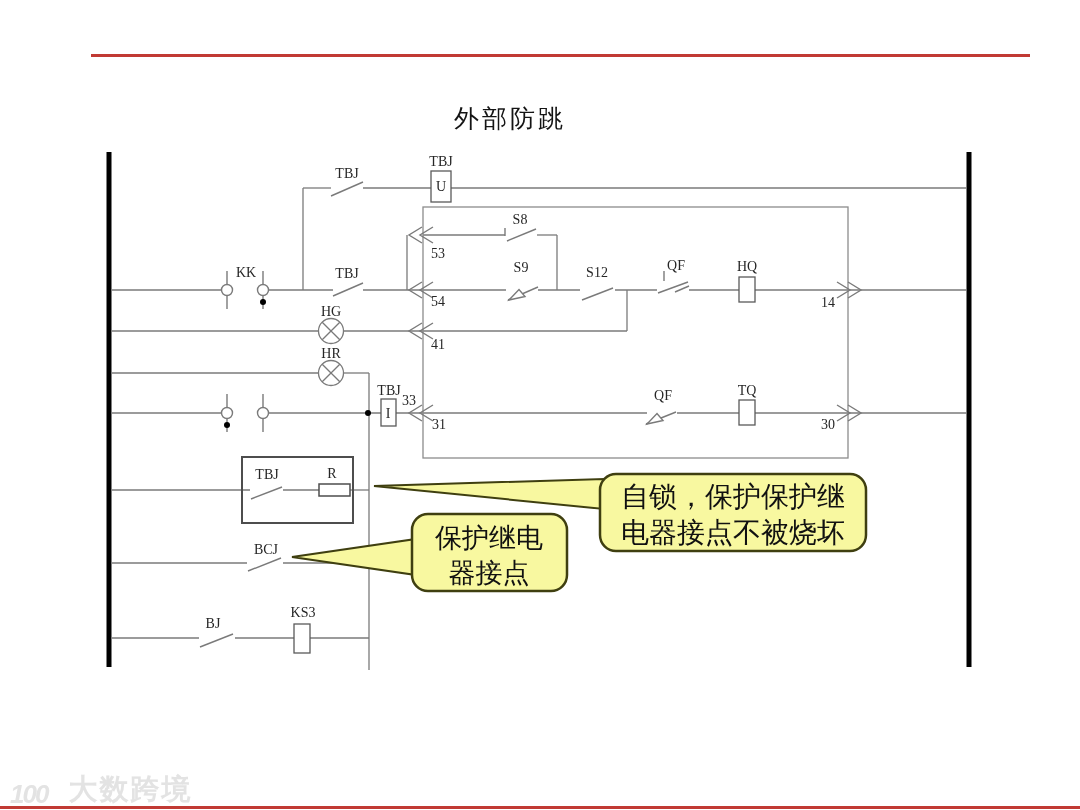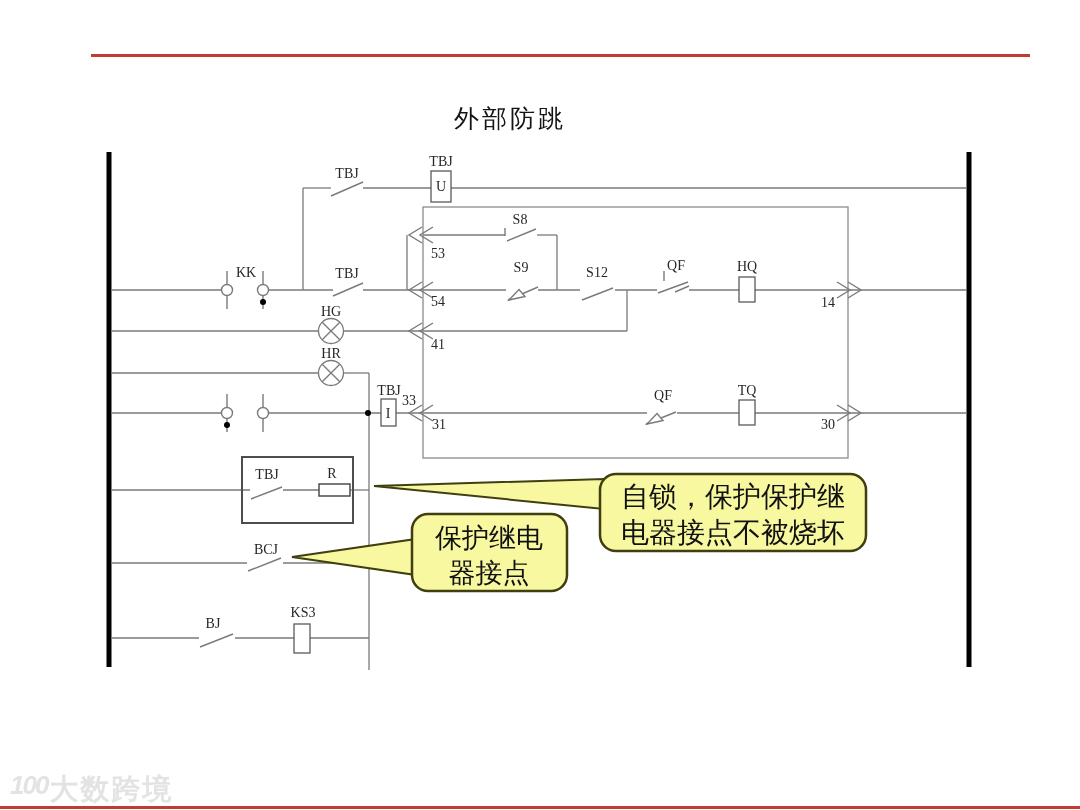--- a/index.html
+++ b/index.html
@@ -6,21 +6,21 @@
   .slide{position:relative;width:1080px;height:810px;background:#ffffff;overflow:hidden;
          font-family:"Liberation Serif", serif;}
   .top-rule{position:absolute;left:91px;top:54px;width:939px;height:3px;background:#c13a34;}
   .bottom-rule{position:absolute;left:0;top:806px;width:1080px;height:3px;background:#c13a34;}
   .title{position:absolute;left:0;top:102px;width:1020px;text-align:center;
          font-size:25px;letter-spacing:3px;color:#141414;}
   .page-num{position:absolute;right:16px;top:824px;font-size:20px;color:#b5b5b5;
             font-family:"Liberation Sans", sans-serif;}
   .watermark{position:absolute;left:10px;top:770px;color:#e3e3e3;
              font-family:"Liberation Sans", sans-serif;font-weight:bold;
-             display:flex;align-items:flex-start;gap:2px;user-select:none;}
+             display:flex;align-items:flex-end;gap:21px;user-select:none;}
   .wm-mark{font-size:26px;font-style:italic;letter-spacing:-2px;}
   .wm-text{font-size:29px;letter-spacing:2px;}
   svg.circuit{position:absolute;left:0;top:0;}
   svg text{fill:#262626;font-family:"Liberation Serif", serif;font-size:14px;}
   svg text.callout-txt{font-size:28px;fill:#111;}
   svg text.callout-txt2{font-size:27px;fill:#111;}
 </style>
 </head>
 <body>
 

